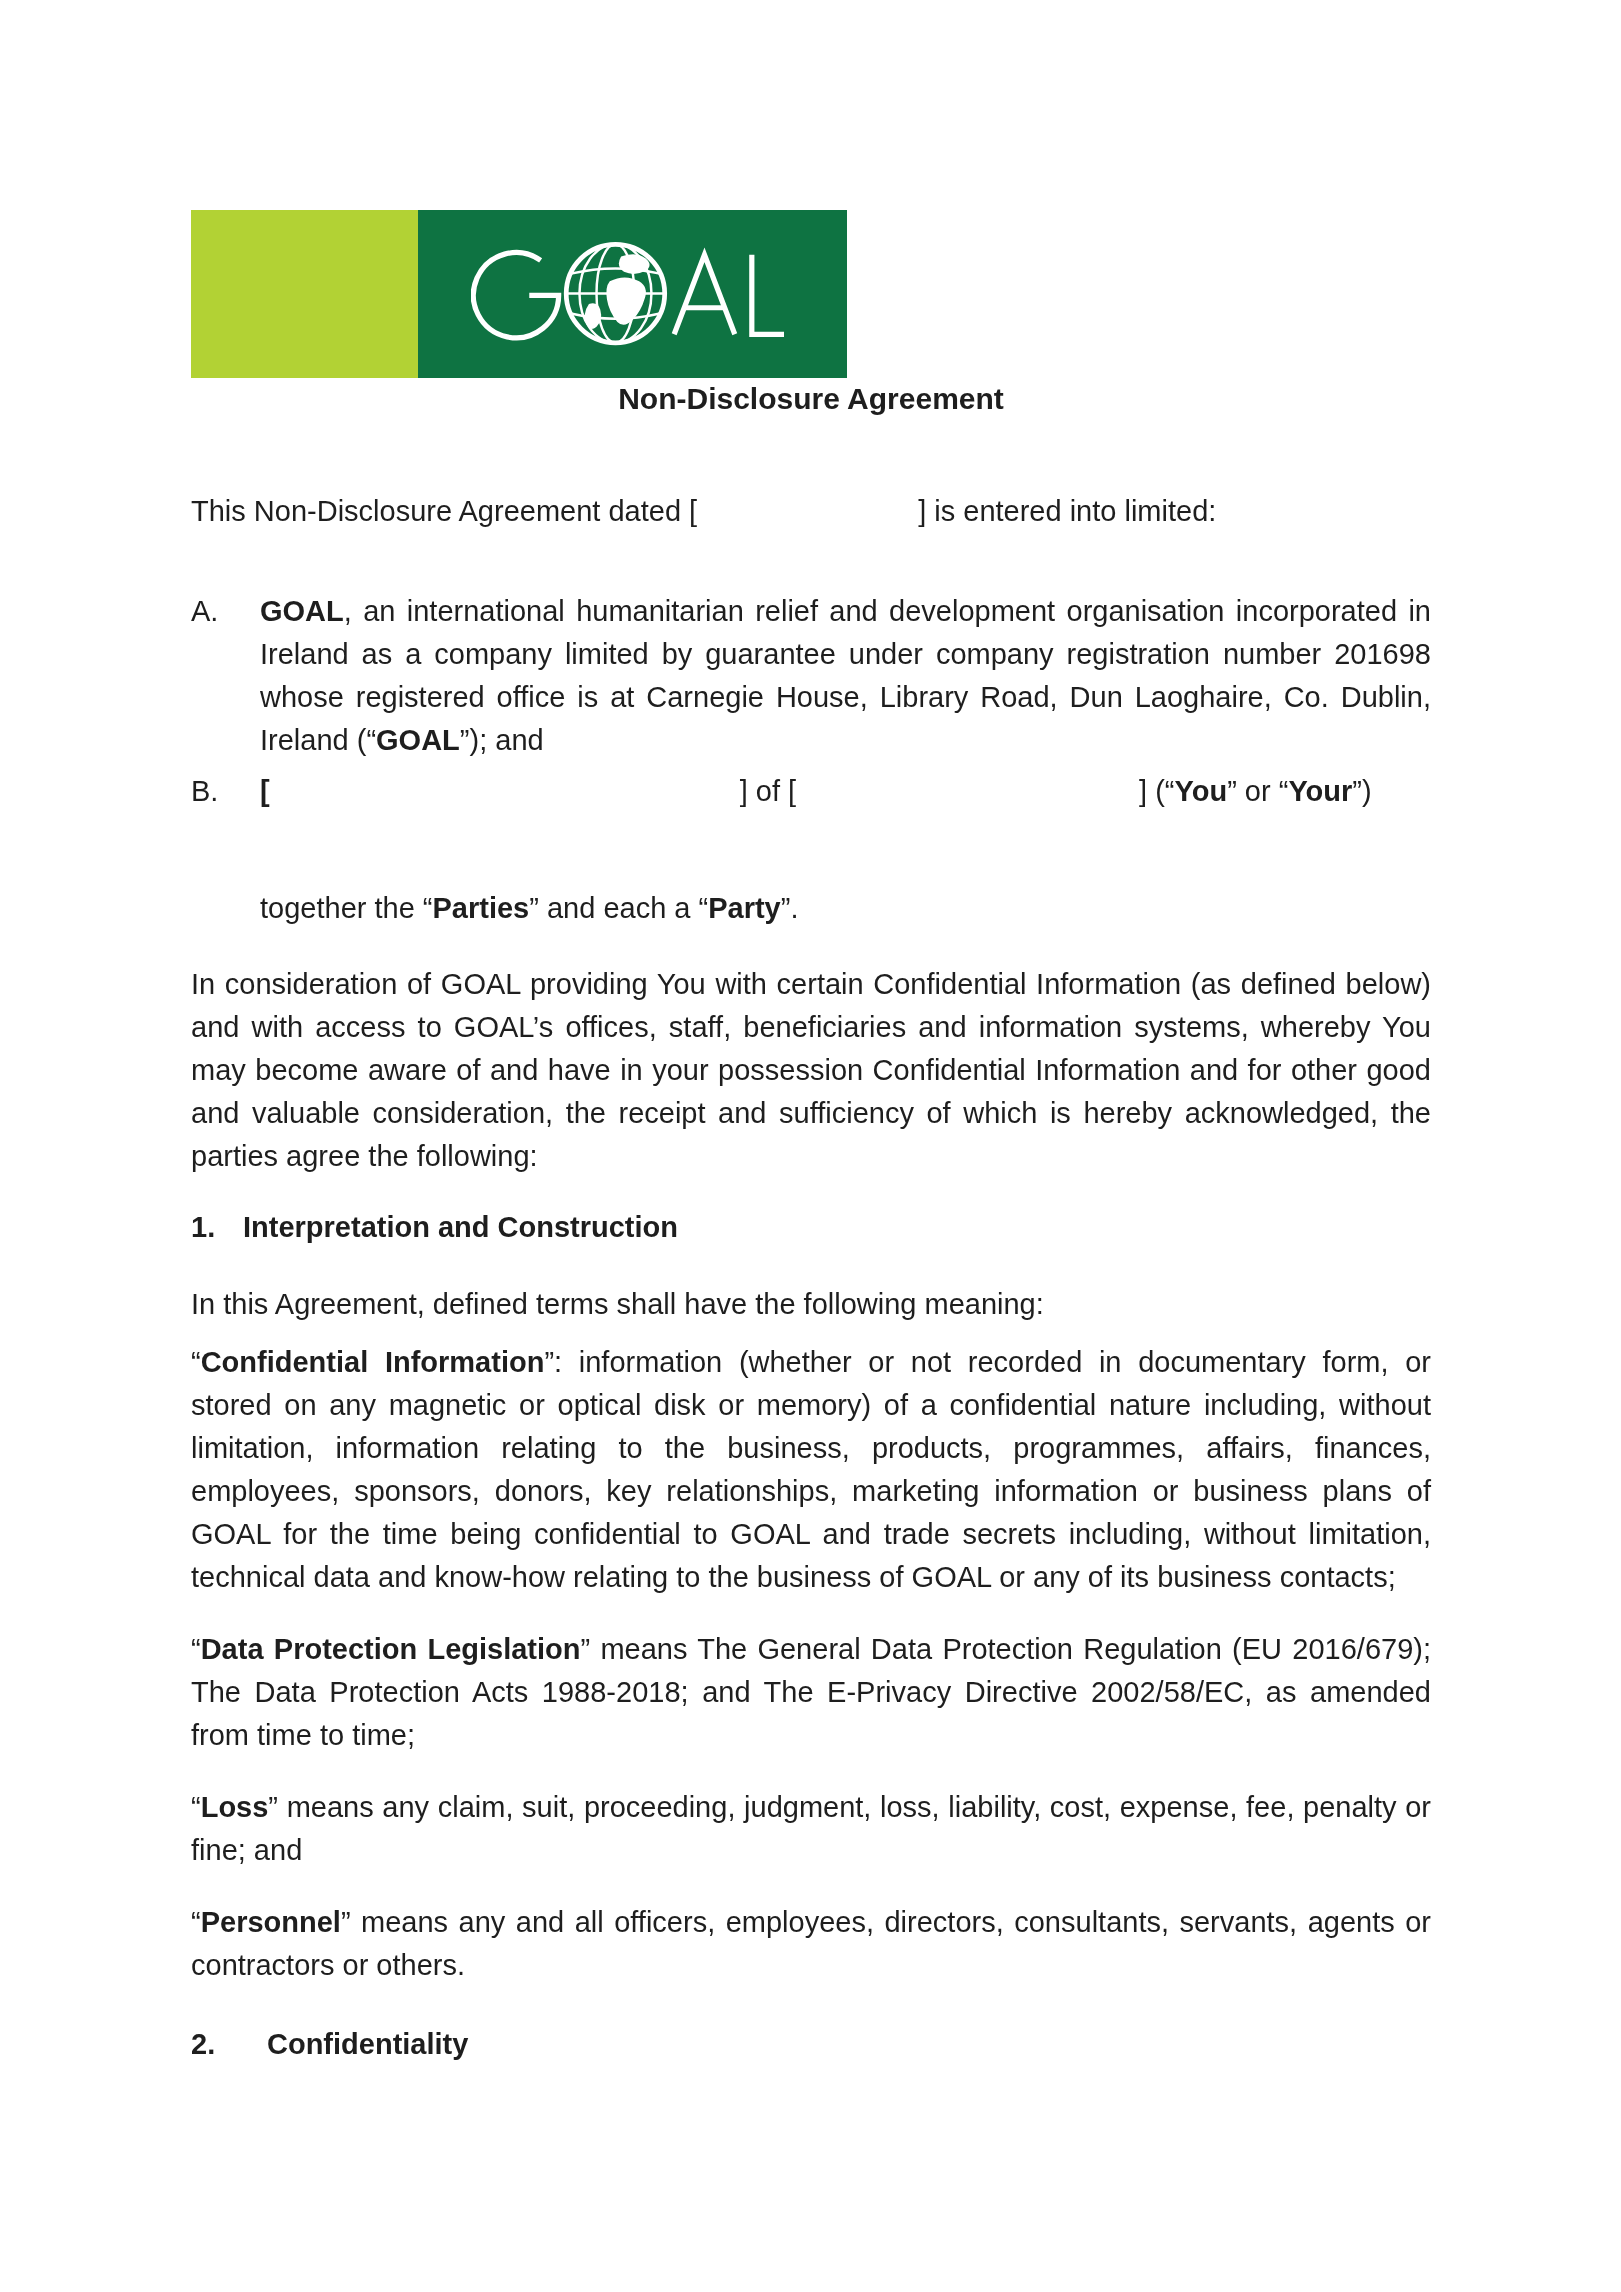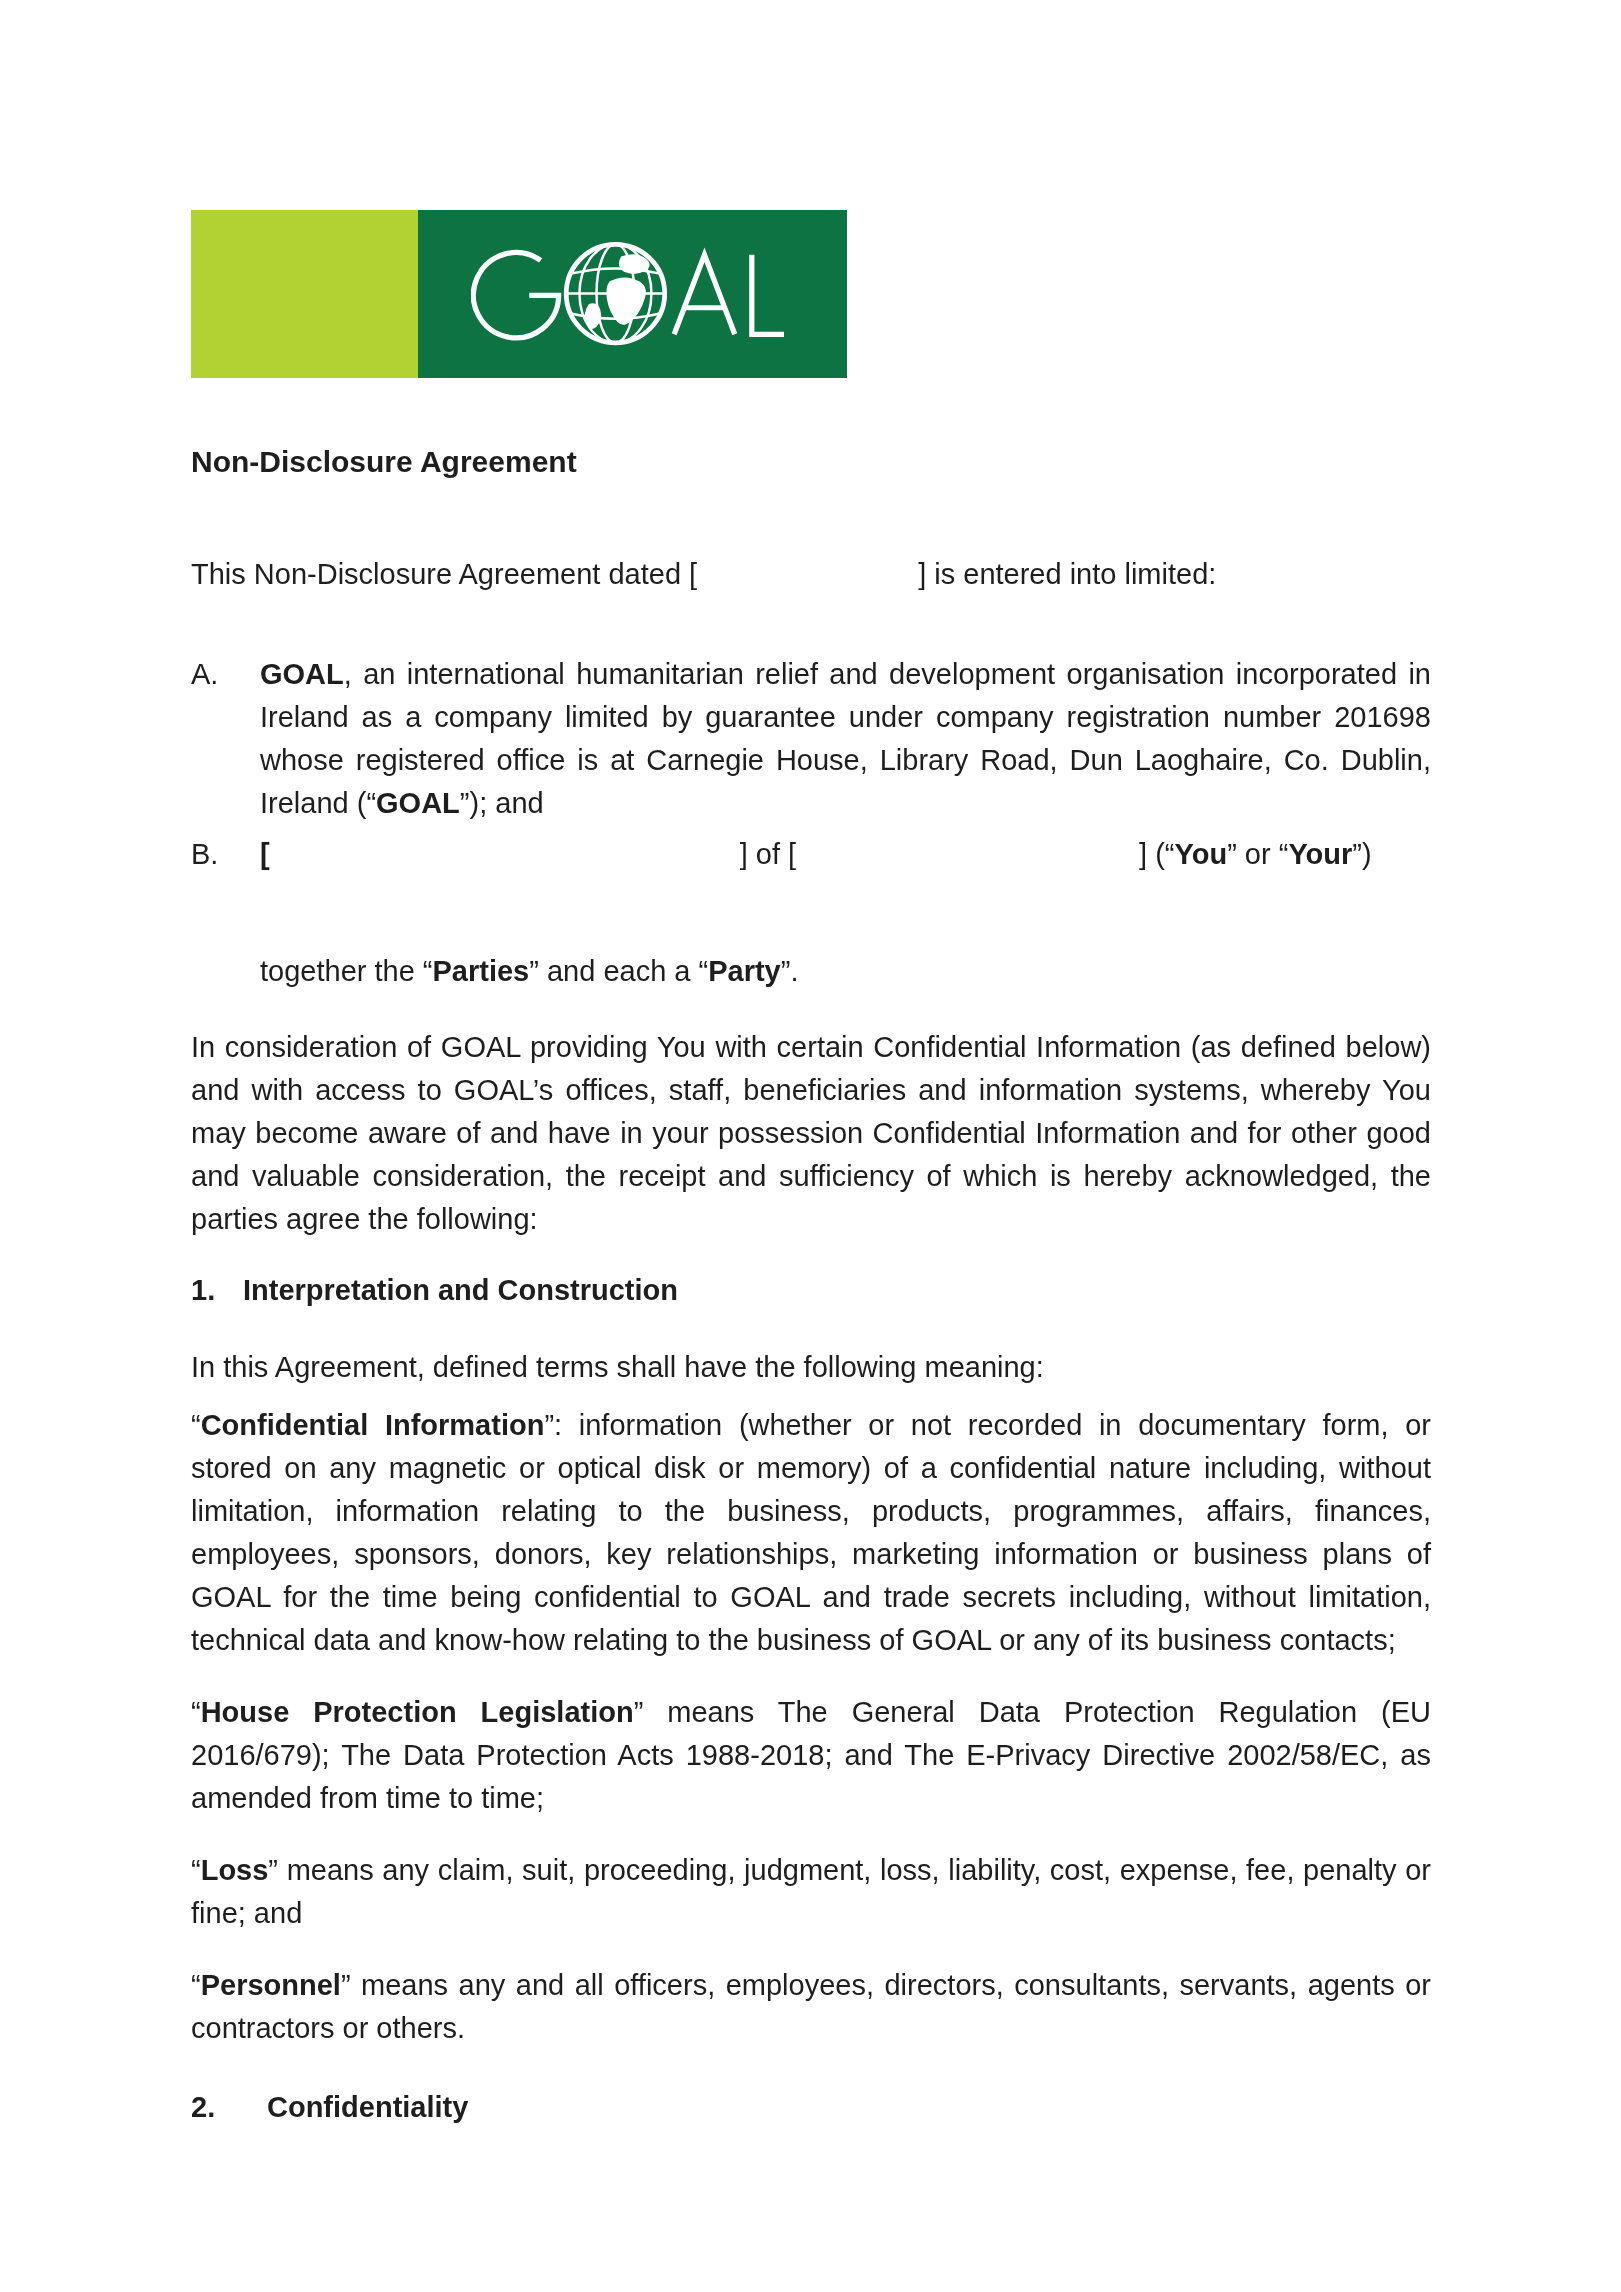--- a/index.html
+++ b/index.html
@@ -20,22 +20,21 @@
   }
 
   
   .logo { margin-top: 210px; display: flex; width: 657px; height: 168px; }
   .logo-light { width: 227px; height: 168px; }
   .logo-dark  { width: 429px; height: 168px; display: flex; align-items: center; justify-content: center; }
   .logo-dark svg { display: block; }
 
   
   .title {
-    margin-top: 63px;
-    text-align: left;
+    text-align: center;
     font-size: 30px;
     line-height: 41px;
     font-weight: bold;
   }
   .para { font-size: 29px; line-height: 43px; }
   .justify { text-align: justify; }
 
   .intro { margin-top: 71px; }
 
   .hang { display: flex; }
@@ -137,21 +136,21 @@
 
     <div class="heading heading-1">
       <span class="num">1.</span>
       <span>Interpretation and Construction</span>
     </div>
 
     <div class="para definitions-intro">In this Agreement, defined terms shall have the following meaning:</div>
 
     <div class="para justify definition first"><span>“</span><b>Confidential Information</b><span>”: information (whether or not recorded in documentary form, or stored on any magnetic or optical disk or memory) of a confidential nature including, without limitation, information relating to the business, products, programmes, affairs, finances, employees, sponsors, donors, key relationships, marketing information or business plans of GOAL for the time being confidential to GOAL and trade secrets including, without limitation, technical data and know-how relating to the business of GOAL or any of its business contacts;</span></div>
 
-    <div class="para justify definition"><span>“</span><b>House Protection Legislation</b><span>” means The General Data Protection Regulation (EU 2016/679); The Data Protection Acts 1988-2018; and The E-Privacy Directive 2002/58/EC, as amended from time to time;</span></div>
+    <div class="para justify definition"><span>“</span><b>Data Protection Legislation</b><span>” means The General Data Protection Regulation (EU 2016/679); The Data Protection Acts 1988-2018; and The E-Privacy Directive 2002/58/EC, as amended from time to time;</span></div>
 
     <div class="para justify definition"><span>“</span><b>Loss</b><span>” means any claim, suit, proceeding, judgment, loss, liability, cost, expense, fee, penalty or fine; and</span></div>
 
     <div class="para justify definition"><span>“</span><b>Personnel</b><span>” means any and all officers, employees, directors, consultants, servants, agents or contractors or others.</span></div>
 
 
     <div class="heading heading-2">
       <span class="num">2.</span>
       <span>Confidentiality</span>
     </div>

